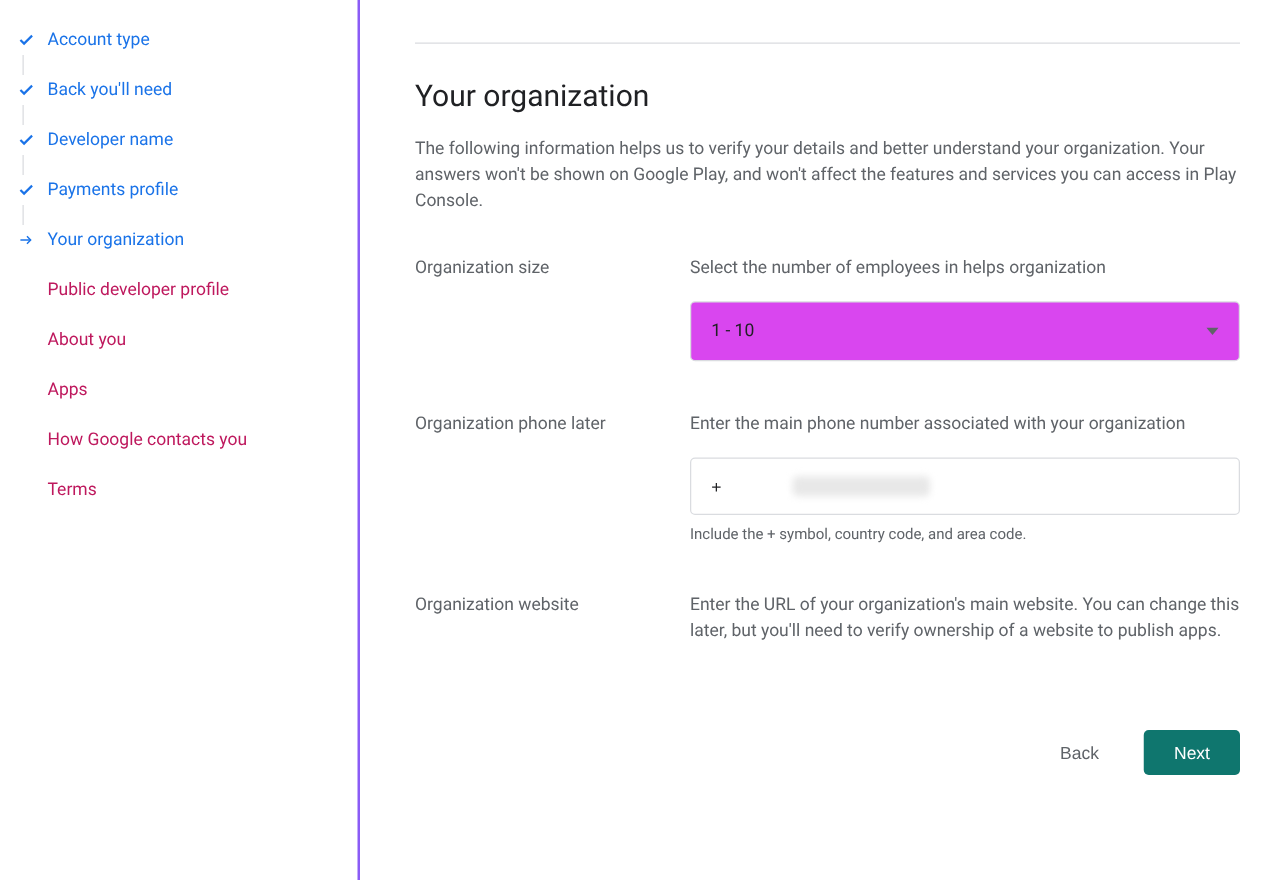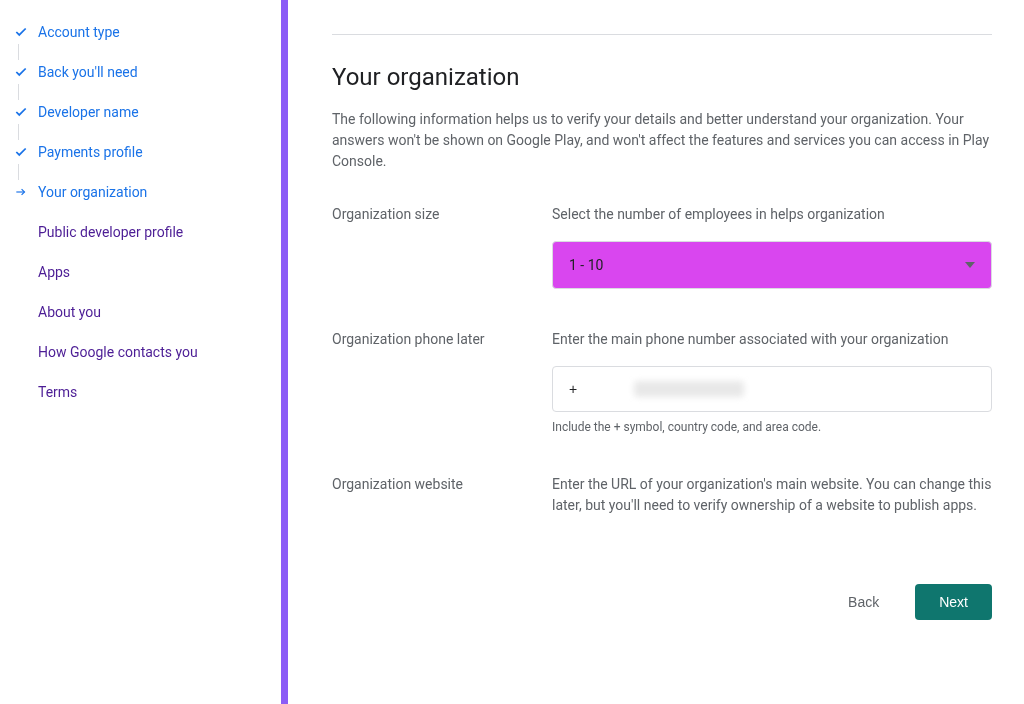--- a/index.html
+++ b/index.html
@@ -9,42 +9,42 @@
       color: #5f6368;
       background: #fff;
       width: 1024px;
       height: 704px;
       overflow: hidden;
       display: flex;
     }
     .sidebar {
       width: 288px;
       padding: 12px 0 0 0;
-      border-right: 7px solid #8b5cf6;
+      border-right: 2px solid #8b5cf6;
       flex-shrink: 0;
     }
     .step {
       display: flex;
       align-items: center;
       height: 40px;
       padding-left: 14px;
       cursor: pointer;
       position: relative;
     }
     .step-icon {
       width: 24px;
       display: flex;
       align-items: center;
       justify-content: flex-start;
       color: #1a73e8;
       flex-shrink: 0;
     }
     .step-label {
       font-size: 14px;
-      color: #4c1d95;
+      color: #be185d;
     }
     .step.completed .step-label { color: #1a73e8; }
     .step.current .step-label { color: #1a73e8; }
     .step.pending .step-icon { visibility: hidden; }
     .step-connector {
       position: absolute;
       left: 18px;
       top: 32px;
       width: 1px;
       height: 16px;
@@ -223,25 +223,25 @@
         </svg>
     </span>
     <span class="step-label">Your organization</span>
   </div>
   <div class="step pending">
     <span class="step-icon"></span>
     <span class="step-label">Public developer profile</span>
   </div>
   <div class="step pending">
     <span class="step-icon"></span>
+    <span class="step-label">About you</span>
+  </div>
+  <div class="step pending">
+    <span class="step-icon"></span>
     <span class="step-label">Apps</span>
-  </div>
-  <div class="step pending">
-    <span class="step-icon"></span>
-    <span class="step-label">About you</span>
   </div>
   <div class="step pending">
     <span class="step-icon"></span>
     <span class="step-label">How Google contacts you</span>
   </div>
   <div class="step pending last">
     <span class="step-icon"></span>
     <span class="step-label">Terms</span>
   </div>
 </div>

